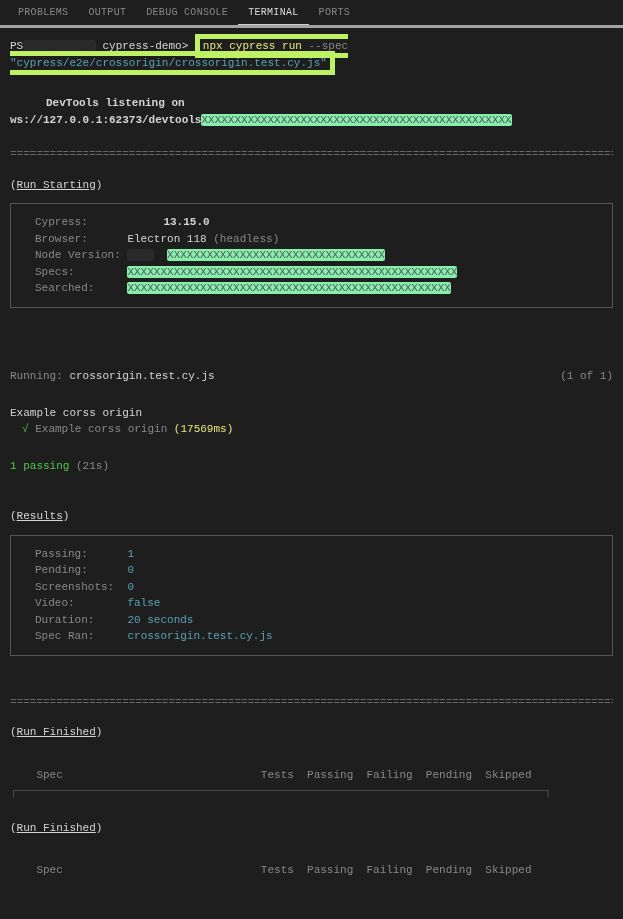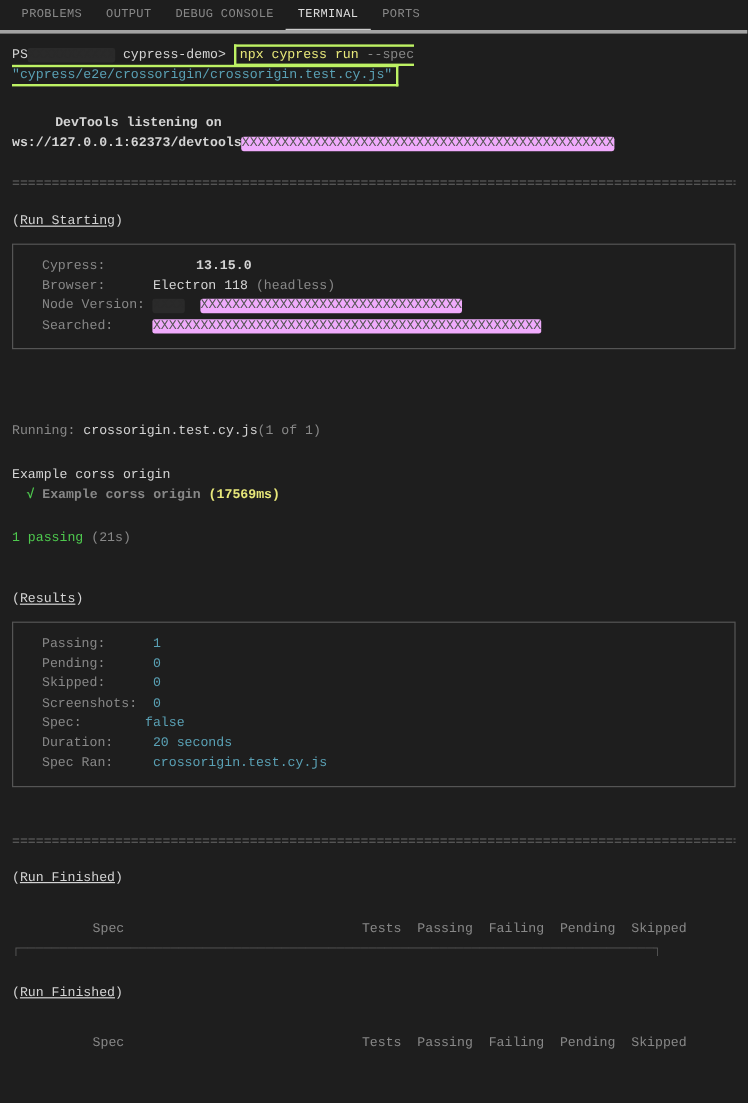--- a/index.html
+++ b/index.html
@@ -31,23 +31,23 @@
       color: #ddd;
       border-bottom: 1px solid #ccc;
     }
     .terminal {
       padding: 10px;
       font-size: 11px;
       line-height: 1.5;
     }
     .cmd-line { margin-bottom: 14px; }
     .redacted { background: #2a2a2a; color: #2a2a2a; border-radius: 2px; }
-    .redacted-light { background: #f0abfc; color: #555; border-radius: 2px; }
+    .redacted-light { background: #86efac; color: #555; border-radius: 2px; }
     .highlight-box {
-      border: 2px solid #bef264;
+      border: 5px solid #bef264;
       padding: 1px 3px;
       display: inline;
     }
     .yellow { color: #e8e87a; }
     .gray { color: #888; }
     .cyan { color: #5aa1b5; }
     .green { color: #4ec94e; }
     .white { color: #d4d4d4; }
     .bold { font-weight: bold; margin-left: 36px; }
     .section-header {
@@ -62,30 +62,29 @@
     }
     .row { white-space: pre; }
     .hr-line {
       color: #666;
       white-space: nowrap;
       overflow: hidden;
       margin: 8px 0;
     }
     .running-line {
       display: flex;
-      justify-content: flex-start;
+      justify-content: space-between;
       margin: 16px 0 20px 0;
     }
-    .indent { padding-left: 12px; font-weight: bold; }
+    .indent { padding-left: 12px; }
     .check { color: #4ec94e; }
     .table-header {
       white-space: pre;
       color: #888;
       margin-top: 10px;
-      text-align: center;
     }
     .table-border {
       color: #555;
       white-space: pre;
       overflow: hidden;
     }
     .spacer { height: 10px; }
     .spacer-sm { height: 6px; }
   </style>
 </head>
@@ -115,20 +114,21 @@
   <div class="spacer"></div>
 
   <div class="hr-line">====================================================================================================</div>
 
   <div class="section-header">(<span class="label">Run Starting</span>)</div>
 
   <div class="box">
     <div class="row"><span class="gray">Cypress:</span>      <span class="white bold">13.15.0</span></div>
     <div class="row"><span class="gray">Browser:</span>      <span class="white">Electron 118 </span><span class="gray">(headless)</span></div>
     <div class="row"><span class="gray">Node Version:</span> <span class="redacted">XXXX</span>  <span class="redacted-light">XXXXXXXXXXXXXXXXXXXXXXXXXXXXXXXXX</span></div>
+    <div class="row"><span class="gray">Specs:</span>        <span class="redacted-light">XXXXXXXXXXXXXXXXXXXXXXXXXXXXXXXXXXXXXXXXXXXXXXXXXX</span></div>
     <div class="row"><span class="gray">Searched:</span>     <span class="redacted-light">XXXXXXXXXXXXXXXXXXXXXXXXXXXXXXXXXXXXXXXXXXXXXXXXX</span></div>
   </div>
 
   <div class="spacer"></div>
   <div class="hr-line" style="visibility:hidden">.</div>
 
   <div class="running-line">
     <div><span class="gray">Running:</span>  <span class="white">crossorigin.test.cy.js</span></div>
     <div class="gray">(1 of 1)</div>
   </div>
@@ -142,23 +142,22 @@
   <div><span class="green">1 passing</span><span class="gray"> (21s)</span></div>
 
   <div class="spacer"></div>
   <div class="spacer"></div>
 
   <div class="section-header">(<span class="label">Results</span>)</div>
 
   <div class="box">
     <div class="row"><span class="gray">Passing:</span>      <span class="cyan">1</span></div>
     <div class="row"><span class="gray">Pending:</span>      <span class="cyan">0</span></div>
-    <div class="row"><span class="gray">Skipped:</span>      <span class="cyan">0</span></div>
     <div class="row"><span class="gray">Screenshots:</span>  <span class="cyan">0</span></div>
-    <div class="row"><span class="gray">Spec:</span>        <span class="cyan">false</span></div>
+    <div class="row"><span class="gray">Video:</span>        <span class="cyan">false</span></div>
     <div class="row"><span class="gray">Duration:</span>     <span class="cyan">20 seconds</span></div>
     <div class="row"><span class="gray">Spec Ran:</span>     <span class="cyan">crossorigin.test.cy.js</span></div>
   </div>
 
   <div class="spacer"></div>
   <div class="spacer"></div>
 
   <div class="hr-line">====================================================================================================</div>
 
   <div class="section-header">(<span class="label">Run Finished</span>)</div>

